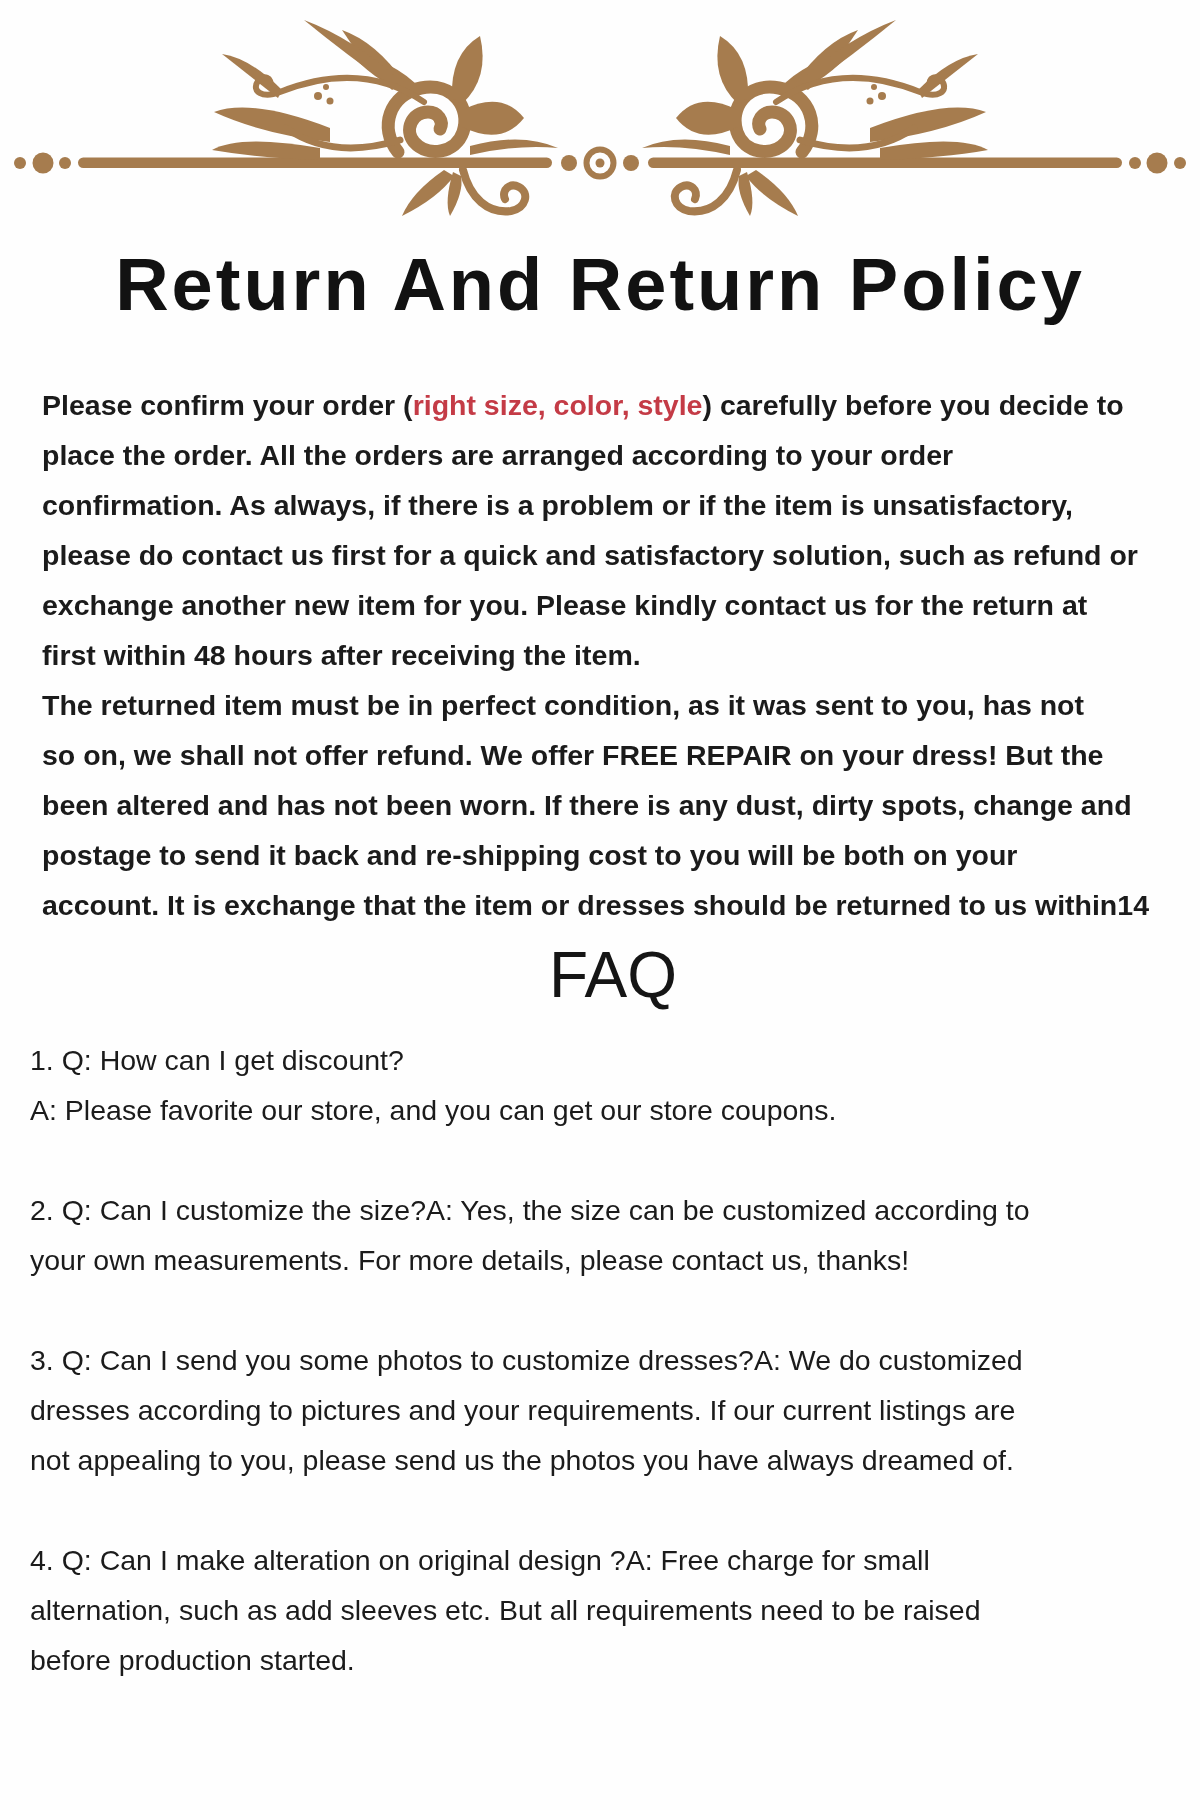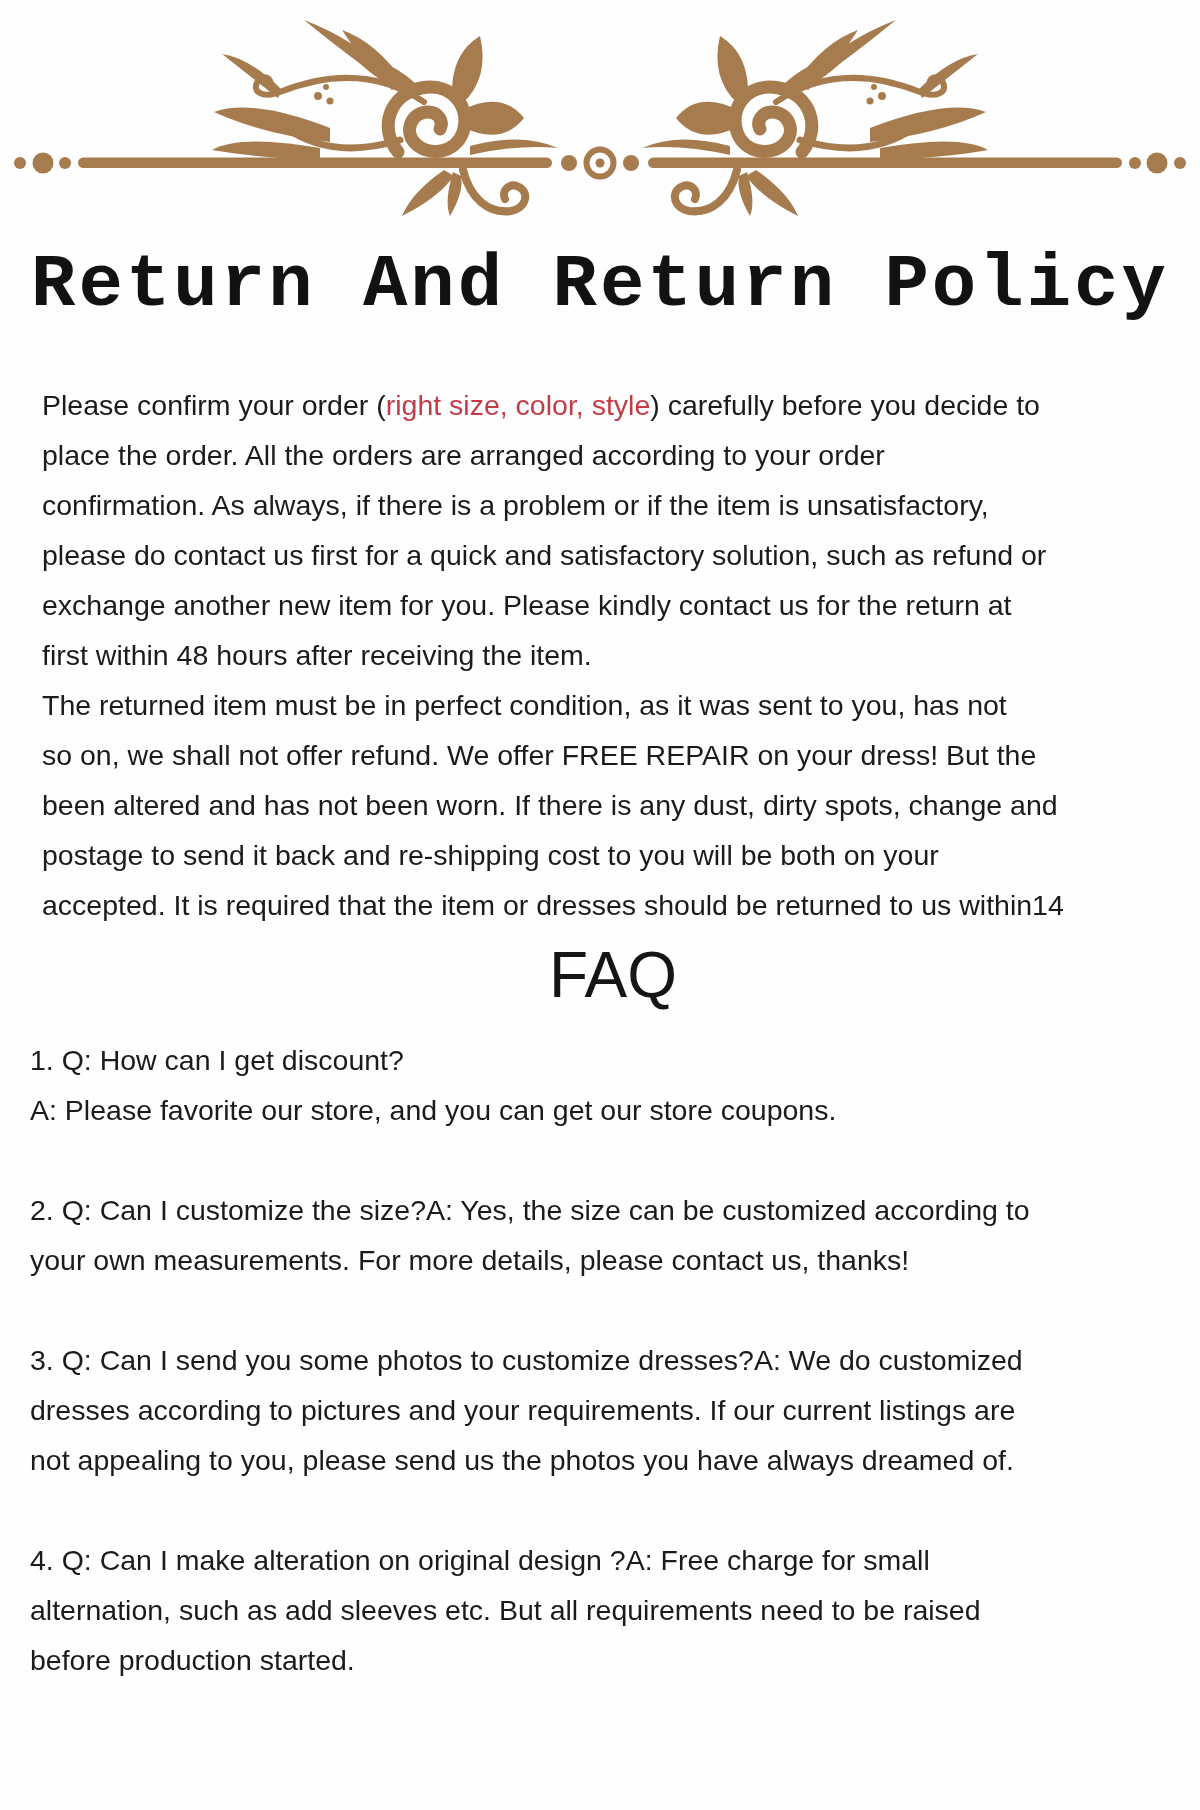--- a/index.html
+++ b/index.html
@@ -16,34 +16,35 @@
     overflow: hidden;
     font-family: "Liberation Sans", sans-serif;
     color: var(--ink);
     position: relative;
   }
   .ornament { display: block; width: 1200px; height: 240px; }
   .ornament .fill { fill: var(--accent); }
   .ornament .stroke { fill: none; stroke: var(--accent); stroke-linecap: round; }
   .title {
     margin-top: 5px;
-    font-family: Liberation Mono, monospace;
+    font-family: Liberation Sans, sans-serif;
     font-weight: 700;
     font-size: 74px;
     line-height: 80px;
     letter-spacing: 3px;
     text-align: center;
     color: #121212;
     white-space: nowrap;
   }
   .policy {
     margin-top: 55px;
     padding: 0 28px 0 42px;
     font-size: 28.5px;
     line-height: 50px;
+    font-weight: bold;
   }
   .policy .line, .faq-item .line { white-space: nowrap; }
   .red-note { color: var(--red); }
   .faq-heading {
     margin-top: 10px;
     font-size: 64px;
     line-height: 70px;
     font-weight: 400;
     text-align: center;
     color: #151515;
@@ -118,21 +119,21 @@
     <div class="line"><span>Please confirm your order (</span><span class="red-note">right size, color, style</span><span>) carefully before you decide to</span></div>
     <div class="line">place the order. All the orders are arranged according to your order</div>
     <div class="line">confirmation. As always, if there is a problem or if the item is unsatisfactory,</div>
     <div class="line">please do contact us first for a quick and satisfactory solution, such as refund or</div>
     <div class="line">exchange another new item for you. Please kindly contact us for the return at</div>
     <div class="line">first within 48 hours after receiving the item.</div>
     <div class="line">The returned item must be in perfect condition, as it was sent to you, has not</div>
     <div class="line">so on, we shall not offer refund. We offer FREE REPAIR on your dress! But the</div>
     <div class="line">been altered and has not been worn. If there is any dust, dirty spots, change and</div>
     <div class="line">postage to send it back and re-shipping cost to you will be both on your</div>
-    <div class="line">accepted. It is required that the item or dresses should be returned to us within14</div>
+    <div class="line">account. It is exchange that the item or dresses should be returned to us within14</div>
   </div>
 
   <div class="faq-heading">FAQ</div>
 
   <div class="faq">
     <div class="faq-item">
       <div class="line">1. Q: How can I get discount?</div>
       <div class="line">A: Please favorite our store, and you can get our store coupons.</div>
     </div>
     <div class="faq-item">

